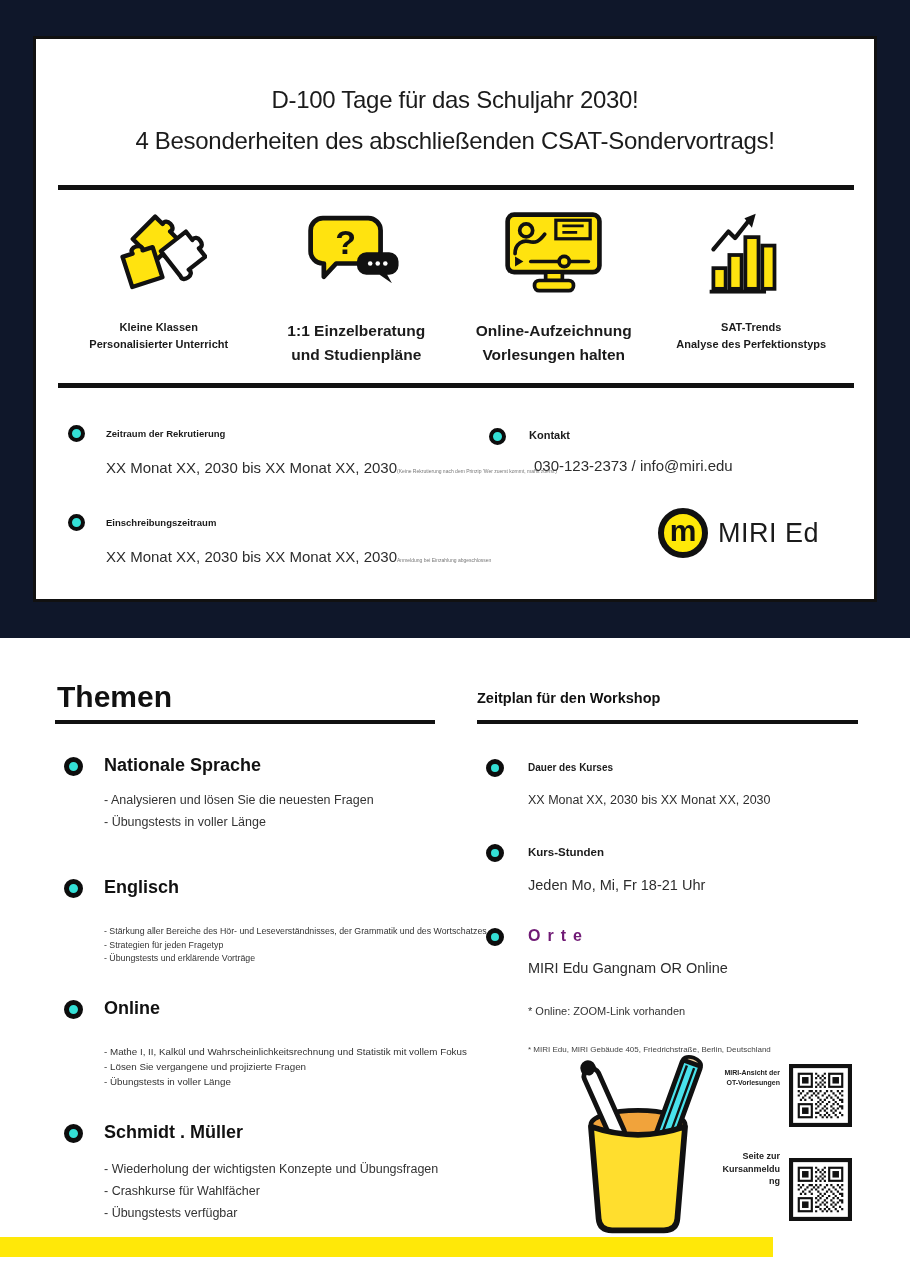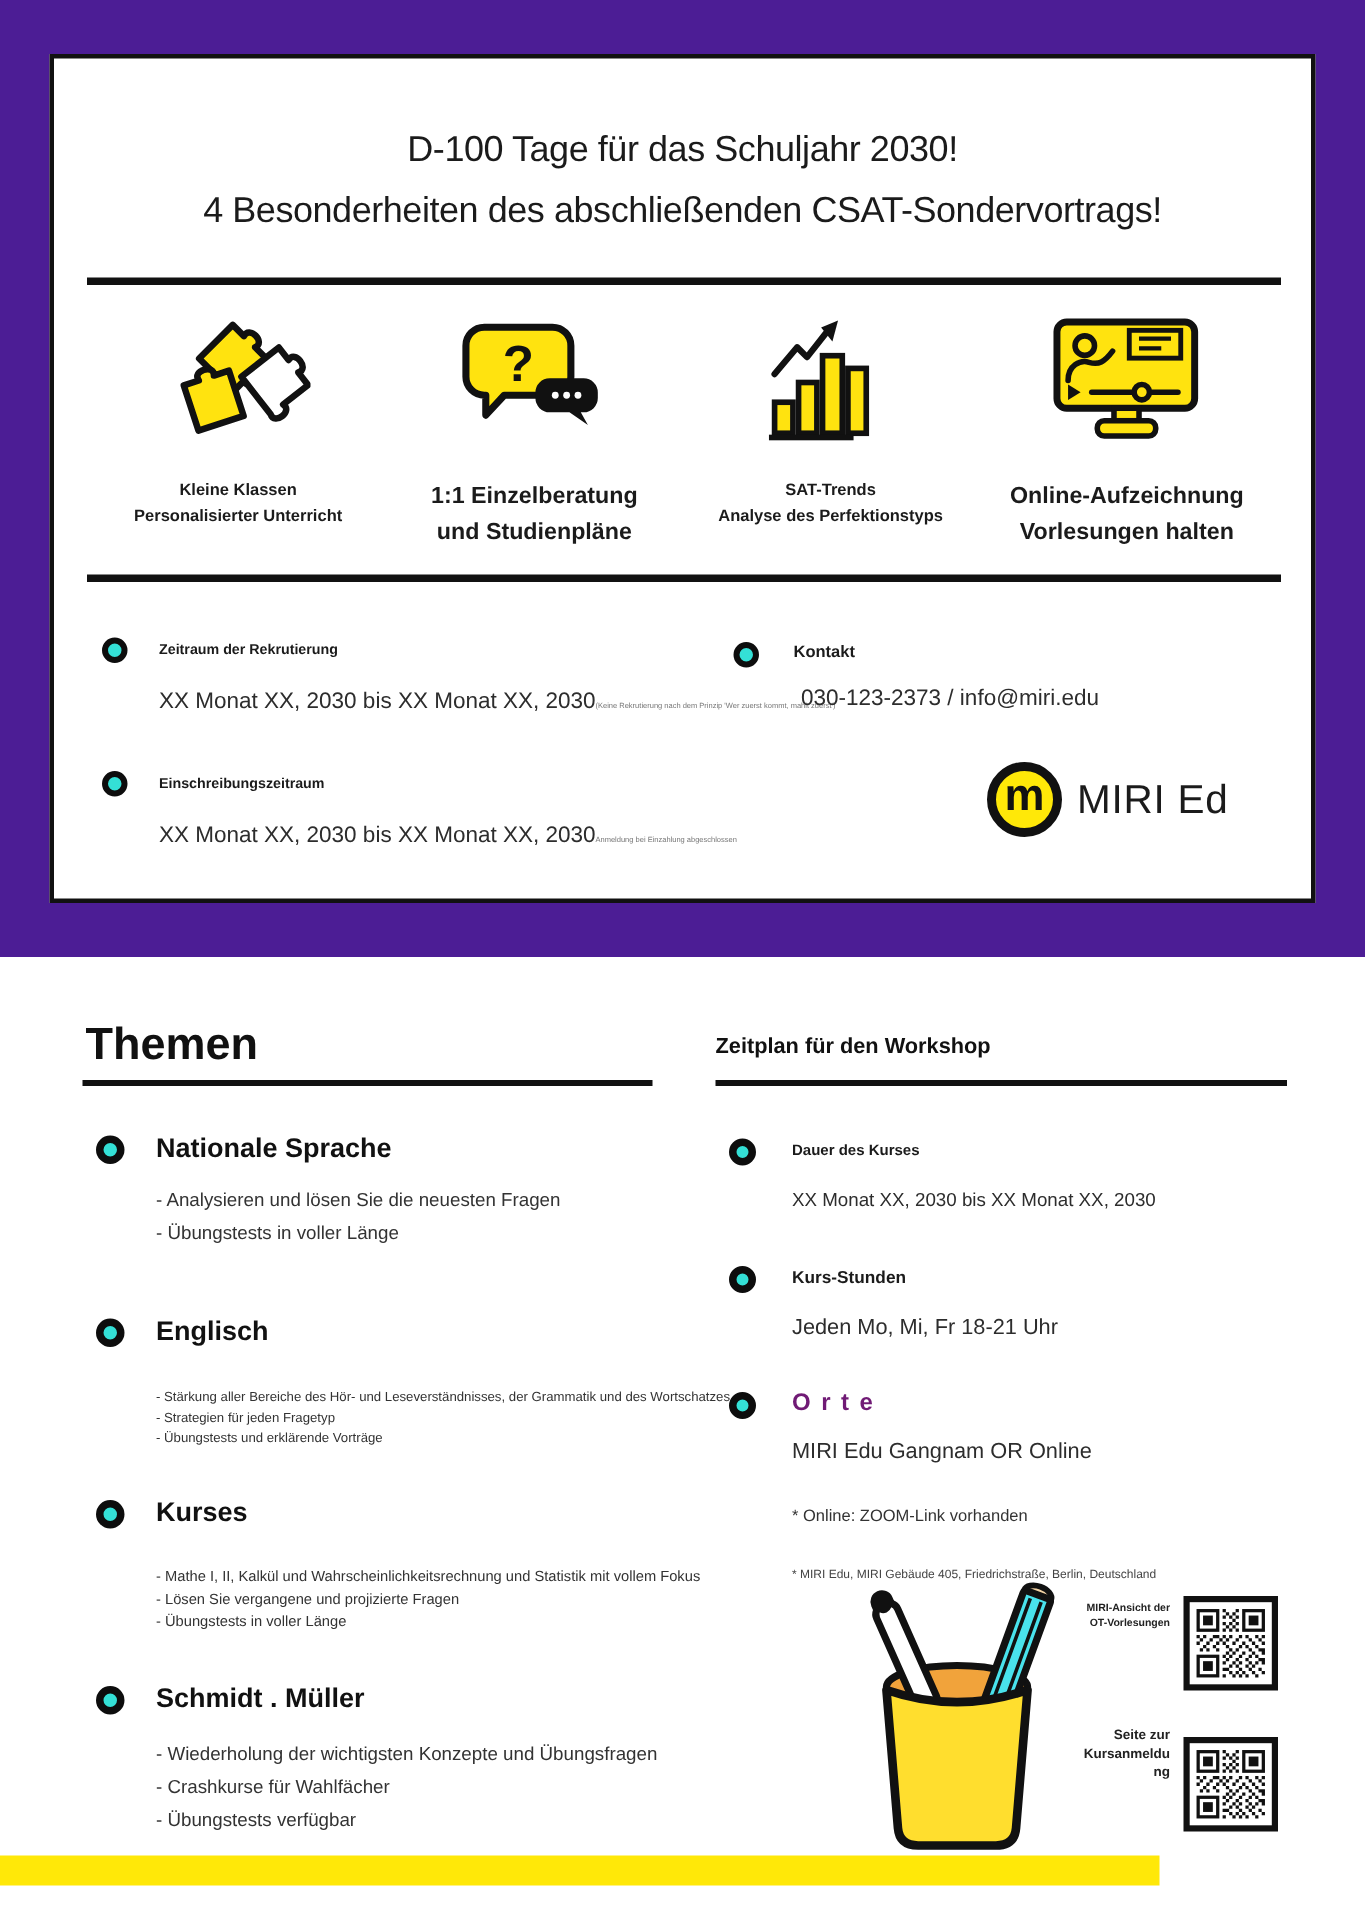--- a/index.html
+++ b/index.html
@@ -1,21 +1,21 @@
 <!DOCTYPE html>
 <html><head>
 <meta charset="utf-8">
 <style>
   * { margin:0; padding:0; box-sizing:border-box; }
   body { background:#ffffff; font-family:"Liberation Sans", sans-serif; }
   .page { position:relative; width:910px; height:1280px; background:#ffffff; overflow:hidden; }
   .abs { position:absolute; }
 
   
-  .hero { position:absolute; left:0; top:0; width:910px; height:638px; background:#4c1d95; }
+  .hero { position:absolute; left:0; top:0; width:910px; height:638px; background:#0f172a; }
   .card { position:absolute; left:33px; top:36px; width:844px; height:566px; background:#ffffff; border:3px solid #111; }
   .card-titles { position:absolute; left:0; top:40px; width:100%; text-align:center; color:#1b1b1b; }
   .card-titles div { font-size:24px; font-weight:500; letter-spacing:-0.3px; line-height:41px; }
   .rule { position:absolute; left:22px; right:20px; height:5px; background:#111; }
   .rule1 { top:146px; }
   .rule2 { top:344px; }
 
   .features { position:absolute; left:24px; right:24px; top:164px; display:flex; }
   .feature { flex:1; display:flex; flex-direction:column; align-items:center; }
   .icon-box { height:104px; display:flex; align-items:center; justify-content:center; }
@@ -152,59 +152,59 @@
             </svg>
           </div>
           <div class="f-label large">
             <div>1:1 Einzelberatung</div>
             <div>und Studienpläne</div>
           </div>
         </div>
 
         <div class="feature">
           <div class="icon-box">
-            <svg width="94" height="96" viewBox="0 0 100 100">
-              <path d="M10,44 L26,25 L33,32 L48,13" fill="none" stroke="#111" stroke-width="4.5" stroke-linecap="round" stroke-linejoin="round"></path>
-              <path d="M55,6 L43,11 L51,21 Z" fill="#111"></path>
-              <g fill="#FFE30F" stroke="#111" stroke-width="4">
-                <rect x="10" y="64" width="13" height="22"></rect>
-                <rect x="27" y="50" width="13" height="36"></rect>
-                <rect x="44" y="31" width="14" height="55"></rect>
-                <rect x="62" y="40" width="13" height="46"></rect>
-              </g>
-              <rect x="6" y="87" width="60" height="4" fill="#111"></rect>
-            </svg>
-          </div>
-          <div class="f-label small">
-            <div>SAT-Trends</div>
-            <div>Analyse des Perfektionstyps</div>
-          </div>
-        </div>
-
-        <div class="feature">
-          <div class="icon-box">
             <svg width="102" height="92" viewBox="0 0 110 95">
               <rect x="5" y="4" width="99" height="62" rx="7" fill="#FFE30F" stroke="#111" stroke-width="5"></rect>
               <circle cx="25" cy="21" r="7" fill="#FFE30F" stroke="#111" stroke-width="4"></circle>
               <path d="M13,46 c0,-11 9,-15 15,-13 c7,2 11,0 17,-8" fill="none" stroke="#111" stroke-width="4" stroke-linecap="round"></path>
               <rect x="57" y="10" width="37" height="20" fill="#FFE30F" stroke="#111" stroke-width="3.5"></rect>
               <path d="M64,16 h23 M64,23 h16" stroke="#111" stroke-width="3"></path>
               <path d="M13,49 l9,5.5 -9,5.5 z" fill="#111"></path>
               <path d="M30,54.5 H92" stroke="#111" stroke-width="4" stroke-linecap="round"></path>
               <circle cx="66" cy="54.5" r="5.5" fill="#FFE30F" stroke="#111" stroke-width="4"></circle>
               <rect x="46" y="66" width="18" height="9" fill="#FFE30F" stroke="#111" stroke-width="4"></rect>
               <rect x="34" y="75" width="42" height="11" rx="5" fill="#FFE30F" stroke="#111" stroke-width="4"></rect>
             </svg>
           </div>
           <div class="f-label large">
             <div>Online-Aufzeichnung</div>
             <div>Vorlesungen halten</div>
           </div>
         </div>
 
+        <div class="feature">
+          <div class="icon-box">
+            <svg width="94" height="96" viewBox="0 0 100 100">
+              <path d="M10,44 L26,25 L33,32 L48,13" fill="none" stroke="#111" stroke-width="4.5" stroke-linecap="round" stroke-linejoin="round"></path>
+              <path d="M55,6 L43,11 L51,21 Z" fill="#111"></path>
+              <g fill="#FFE30F" stroke="#111" stroke-width="4">
+                <rect x="10" y="64" width="13" height="22"></rect>
+                <rect x="27" y="50" width="13" height="36"></rect>
+                <rect x="44" y="31" width="14" height="55"></rect>
+                <rect x="62" y="40" width="13" height="46"></rect>
+              </g>
+              <rect x="6" y="87" width="60" height="4" fill="#111"></rect>
+            </svg>
+          </div>
+          <div class="f-label small">
+            <div>SAT-Trends</div>
+            <div>Analyse des Perfektionstyps</div>
+          </div>
+        </div>
+
       </div>
 
       <div class="rule rule2"></div>
 
       <span class="dot abs" style="left:32px; top:386px;"></span>
       <div class="abs mini-label" style="left:70px; top:389px; font-size:9.5px;">Zeitraum der Rekrutierung</div>
       <div class="abs" style="left:70px; top:420px;">
         <span class="value-text">XX Monat XX, 2030 bis XX Monat XX, 2030</span><span class="tiny-note">(Keine Rekrutierung nach dem Prinzip 'Wer zuerst kommt, mahlt zuerst')</span>
       </div>
 
@@ -238,21 +238,21 @@
 
   <span class="dot lg abs" style="left:64px; top:879px;"></span>
   <div class="abs topic-title" style="left:104px; top:877px;">Englisch</div>
   <div class="abs points xsmall" style="left:104px; top:925px;">
     <div>- Stärkung aller Bereiche des Hör- und Leseverständnisses, der Grammatik und des Wortschatzes</div>
     <div>- Strategien für jeden Fragetyp</div>
     <div>- Übungstests und erklärende Vorträge</div>
   </div>
 
   <span class="dot lg abs" style="left:64px; top:1000px;"></span>
-  <div class="abs topic-title" style="left:104px; top:998px;">Kurses</div>
+  <div class="abs topic-title" style="left:104px; top:998px;">Online</div>
   <div class="abs points small" style="left:104px; top:1044px;">
     <div>- Mathe I, II, Kalkül und Wahrscheinlichkeitsrechnung und Statistik mit vollem Fokus</div>
     <div>- Lösen Sie vergangene und projizierte Fragen</div>
     <div>- Übungstests in voller Länge</div>
   </div>
 
   <span class="dot lg abs" style="left:64px; top:1124px;"></span>
   <div class="abs topic-title" style="left:104px; top:1122px;">Schmidt . Müller</div>
   <div class="abs points normal" style="left:104px; top:1158px;">
     <div>- Wiederholung der wichtigsten Konzepte und Übungsfragen</div>

